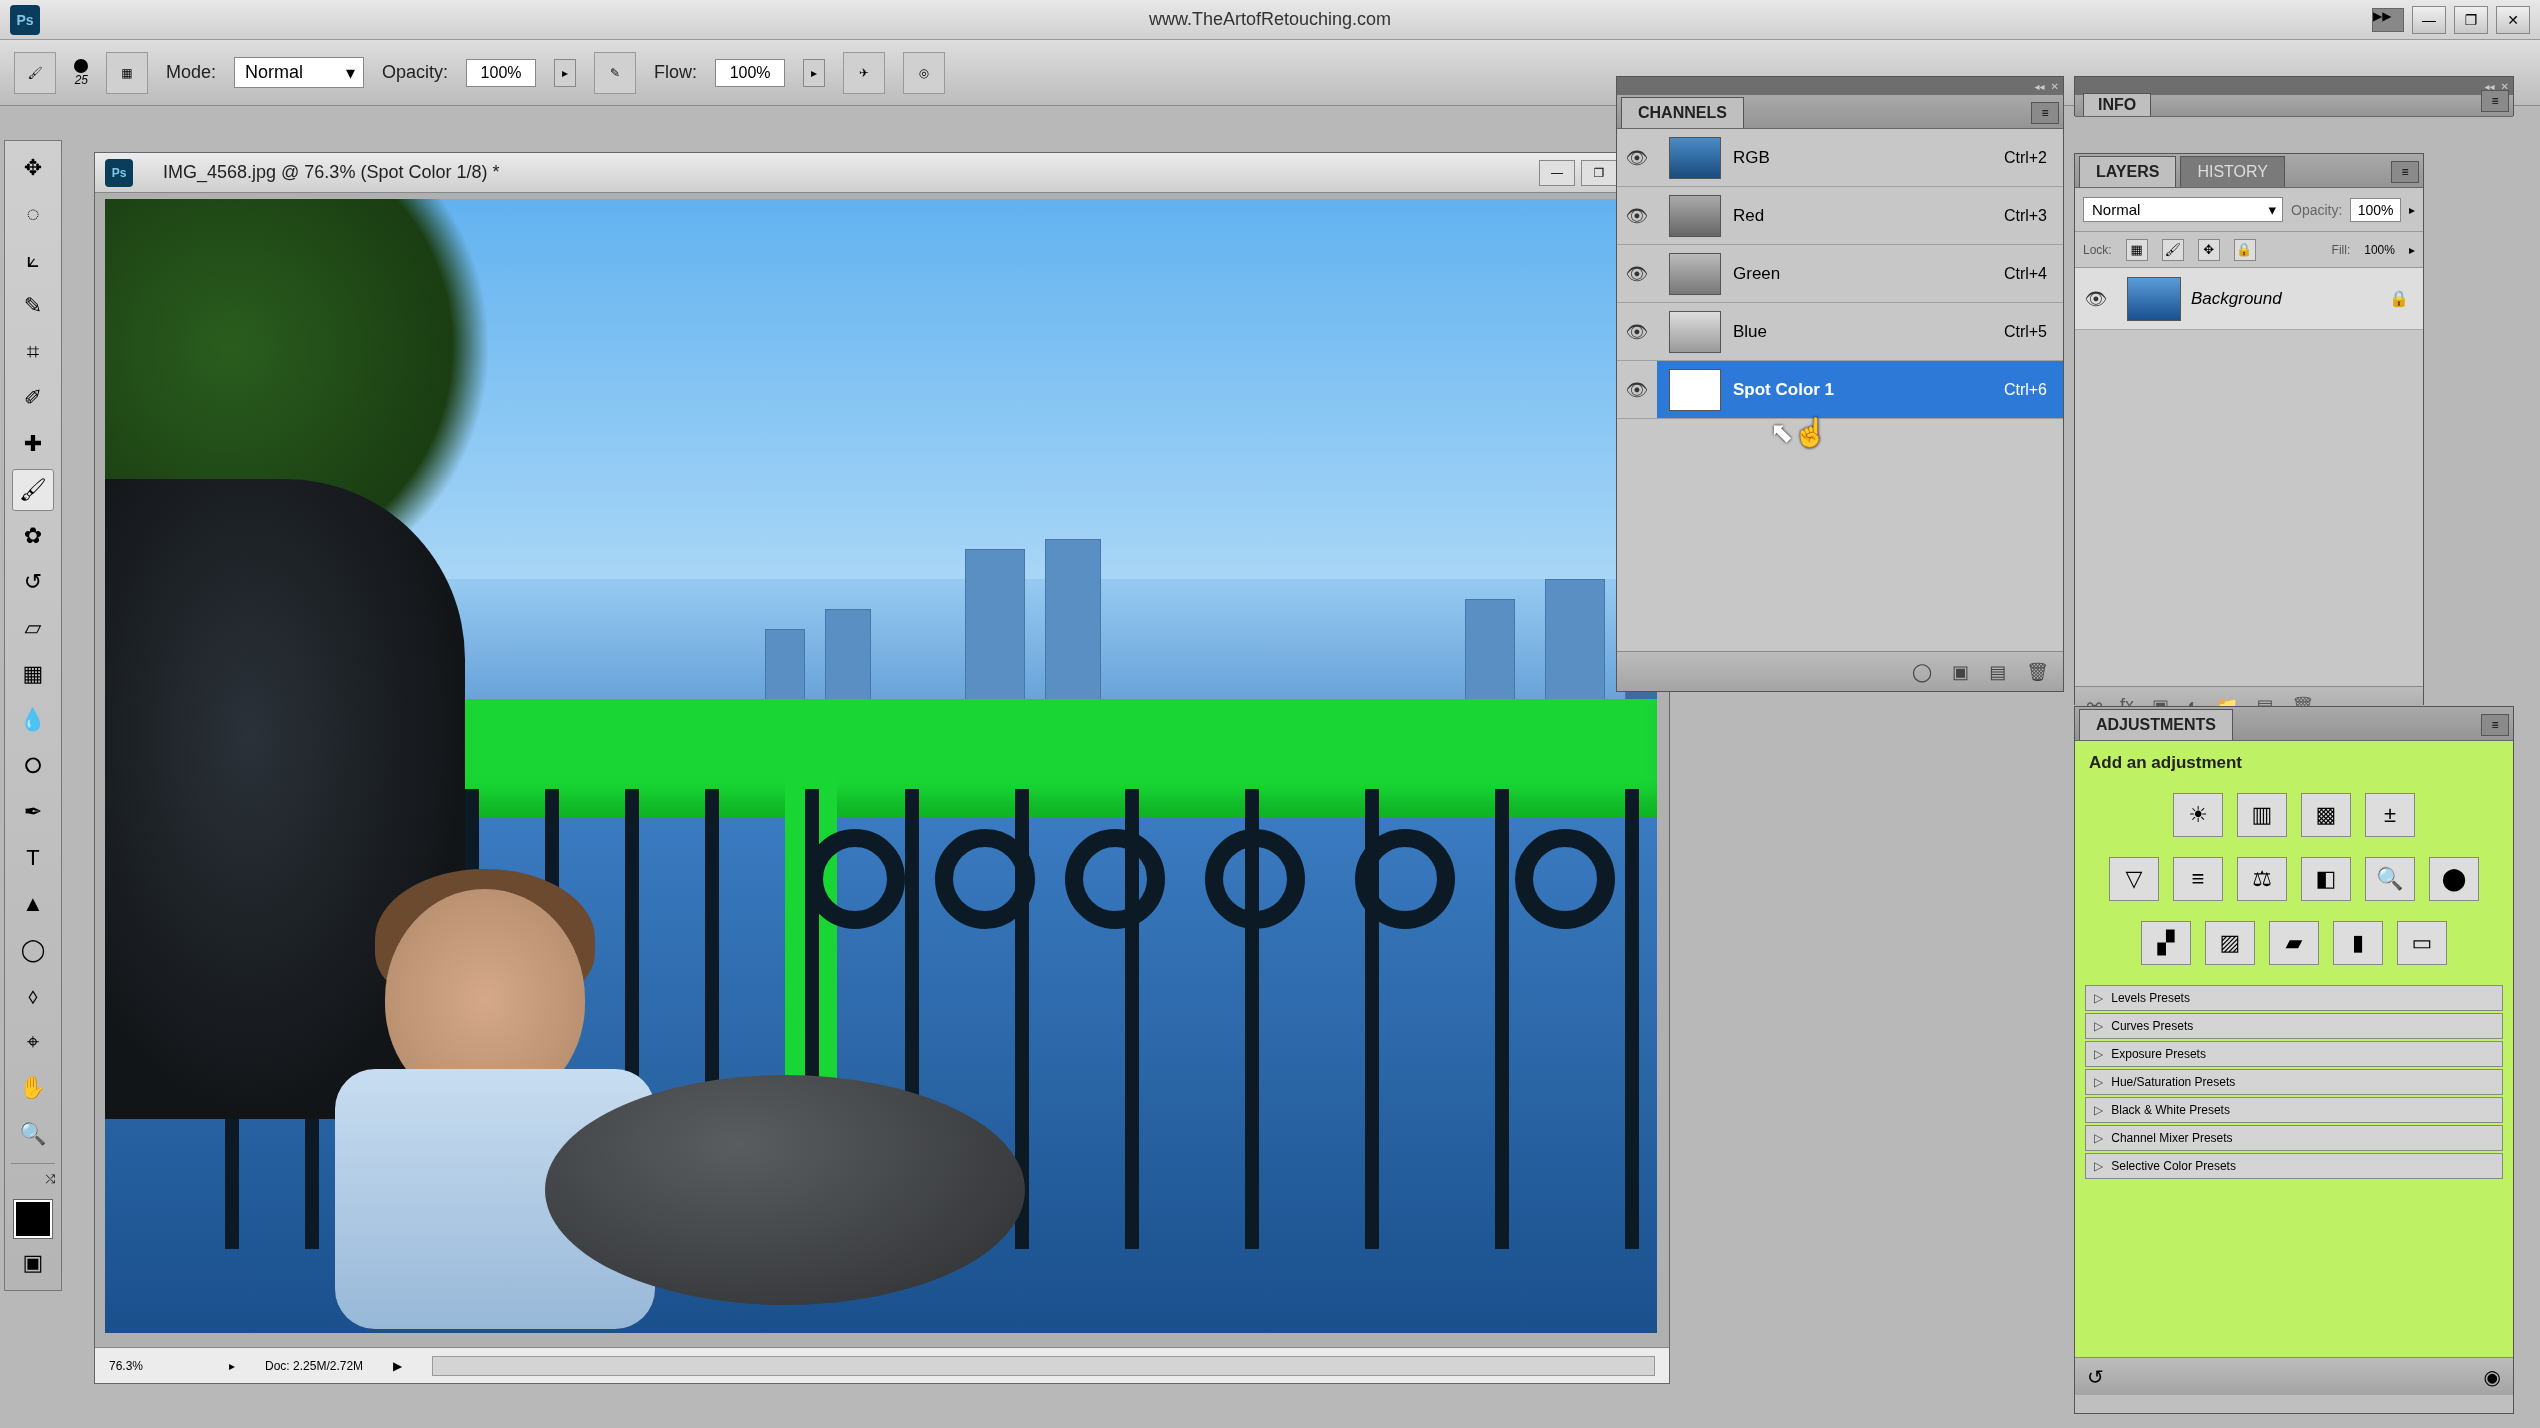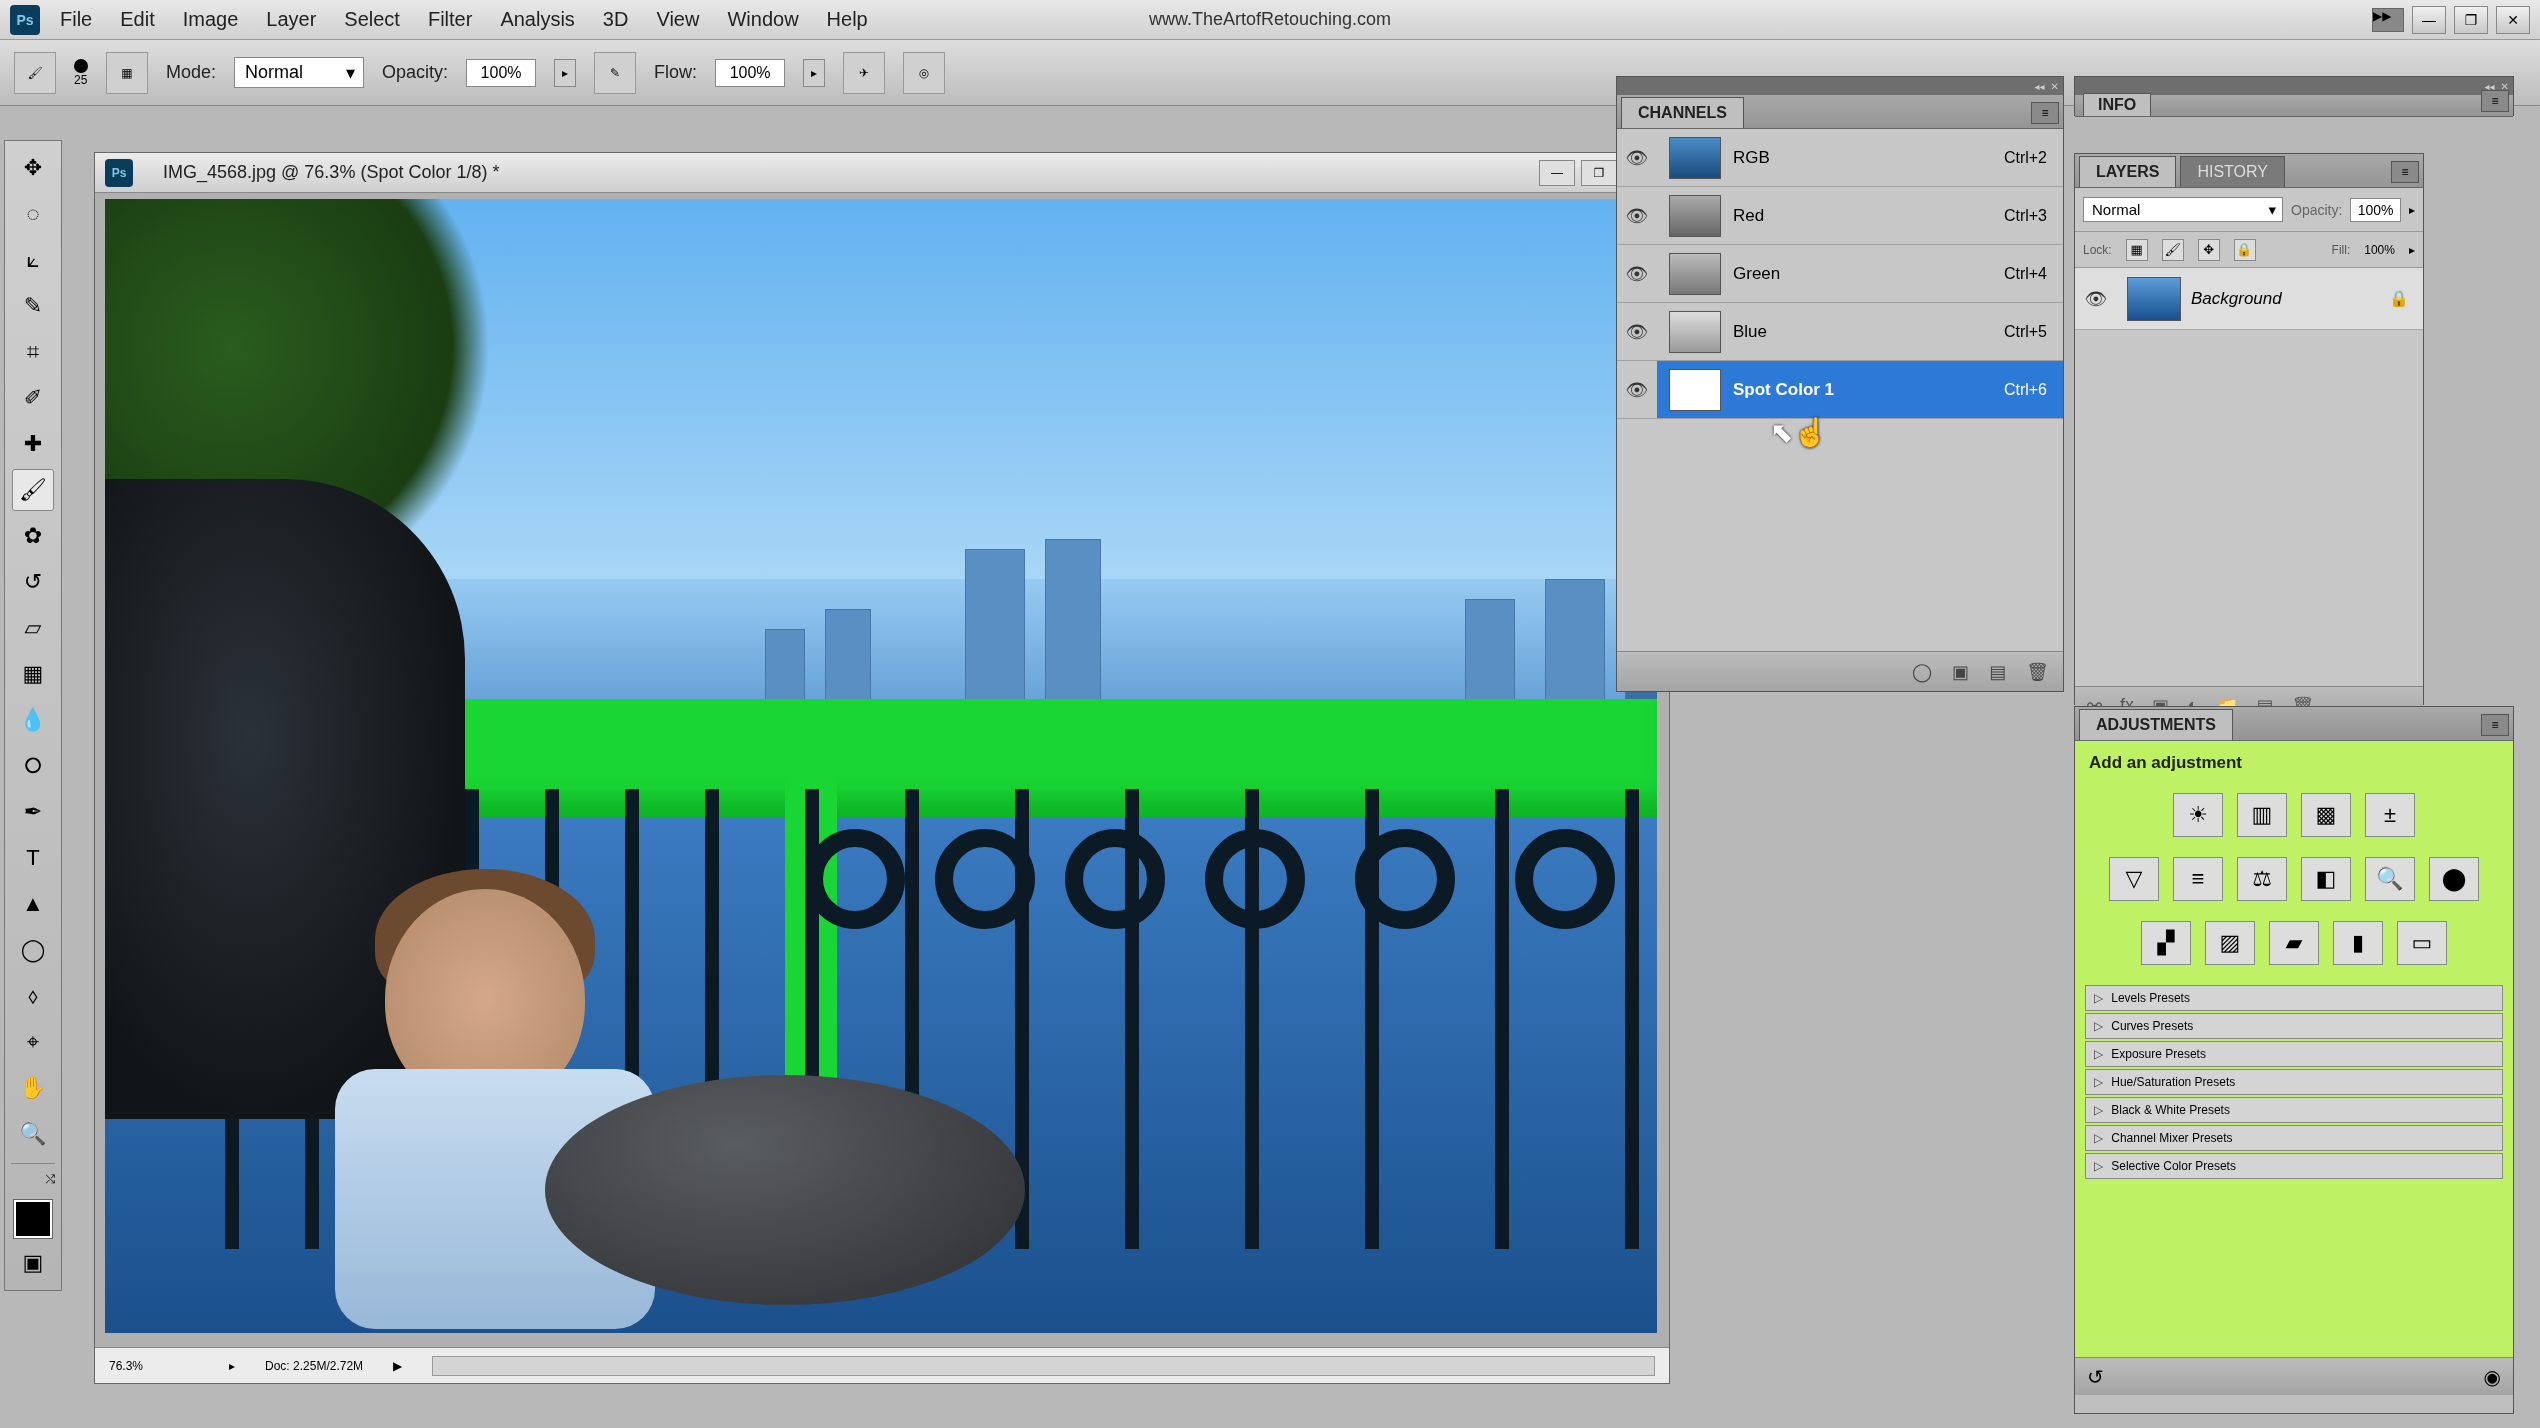--- a/index.html
+++ b/index.html
@@ -11,21 +11,21 @@
 .menu { display: flex; gap: 28px; }
 .menu span { font-size: 20px; color: #222; cursor: default; }
 .brand { position: absolute; left: 50%; transform: translateX(-50%); font-size: 18px; color: #333; }
 .window-controls { margin-left: auto; display: flex; gap: 8px; align-items: center; }
 .wc-expand { width: 32px; height: 24px; background: #888; border: 1px solid #666; }
 .wc-btn { width: 34px; height: 28px; background: linear-gradient(#f0f0f0,#c8c8c8); border: 1px solid #888; display:flex; align-items:center; justify-content:center; font-size:14px; }
 
 
 .options-bar { height: 66px; background: linear-gradient(#dedede,#bcbcbc); border-bottom: 1px solid #888; display: flex; align-items: center; padding: 0 14px; gap: 18px; }
 .ob-icon { width: 42px; height: 42px; background: #d0d0d0; border: 1px solid #999; display:flex;align-items:center;justify-content:center; }
-.ob-brush { display:flex; flex-direction:column; align-items:flex-start; font-size:14px;}
+.ob-brush { display:flex; flex-direction:column; align-items:flex-end; font-size:14px;font-style:italic;}
 .ob-brush-dot { width: 14px; height: 14px; background:#000; border-radius:50%; }
 .ob-label { font-size: 18px; color:#222;text-align:right; }
 .ob-select { background:#fff; border:1px solid #888; padding:4px 60px 4px 10px; font-size:18px; position:relative; }
 .ob-select::after { content:"▾"; position:absolute; right:8px; top:4px; }
 .ob-input { background:#fff; border:1px solid #888; width:70px; padding:4px; text-align:center; font-size:16px;}
 .ob-arrow { width:22px; height:28px; background:#d0d0d0; border:1px solid #888; display:flex;align-items:center;justify-content:center; }
 
 
 .tools { position:absolute; left:4px; top:140px; width:58px; background: linear-gradient(#cfcfcf,#b5b5b5); border:1px solid #777; display:flex; flex-direction:column; align-items:center; padding:6px 0; gap:4px; }
 .tool { width:42px; height:42px; display:flex; align-items:center; justify-content:center; font-size:22px; border:1px solid transparent; border-radius:3px; }
@@ -128,33 +128,20 @@
 .adj-footer span { font-size:20px;}
 .adj-footer .flex { flex:1;}
 
 .strip { position:absolute; left:6px; top:140px; width:16px; height:16px; background:linear-gradient(#888,#555);}
 </style>
 </head>
 <body>
 
 <div class="title-bar">
   <div class="ps-logo">Ps</div>
-  <div class="menu">
-    <span>File</span>
-    <span>Edit</span>
-    <span>Image</span>
-    <span>Layer</span>
-    <span>Select</span>
-    <span>Filter</span>
-    <span>Analysis</span>
-    <span>3D</span>
-    <span>View</span>
-    <span>Window</span>
-    <span>Help</span>
-  </div>
   <div class="brand">www.TheArtofRetouching.com</div>
   <div class="window-controls">
     <div class="wc-expand">▶▶</div>
     <div class="wc-btn">—</div>
     <div class="wc-btn">❐</div>
     <div class="wc-btn">✕</div>
   </div>
 </div>
 
 <div class="options-bar">

